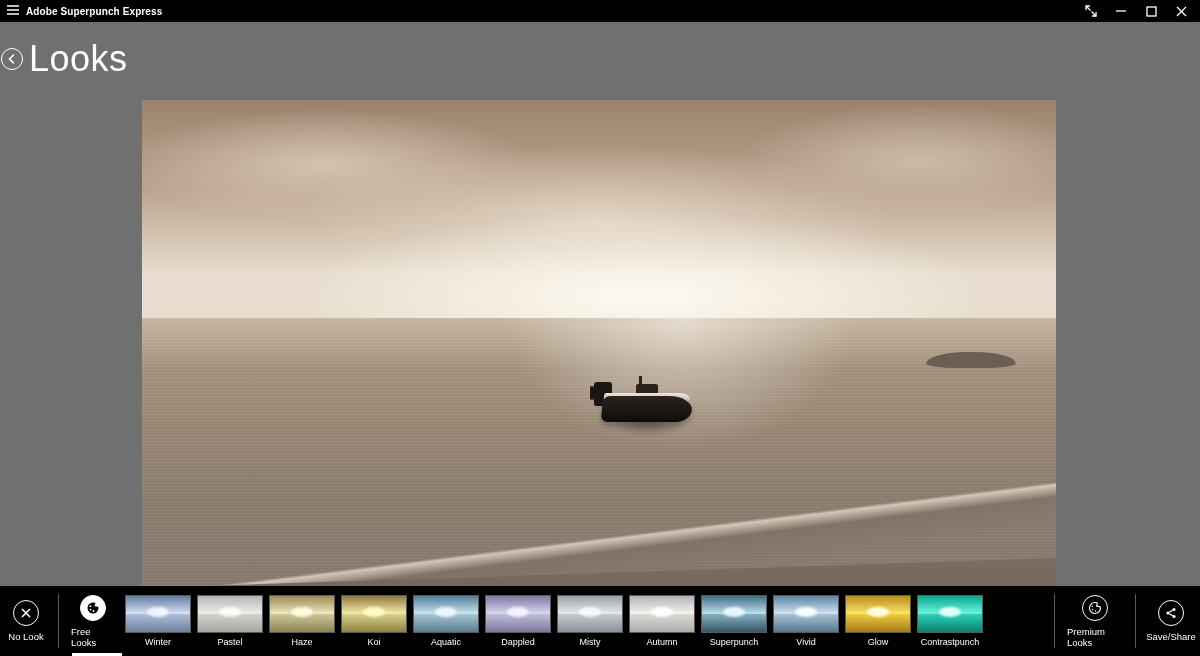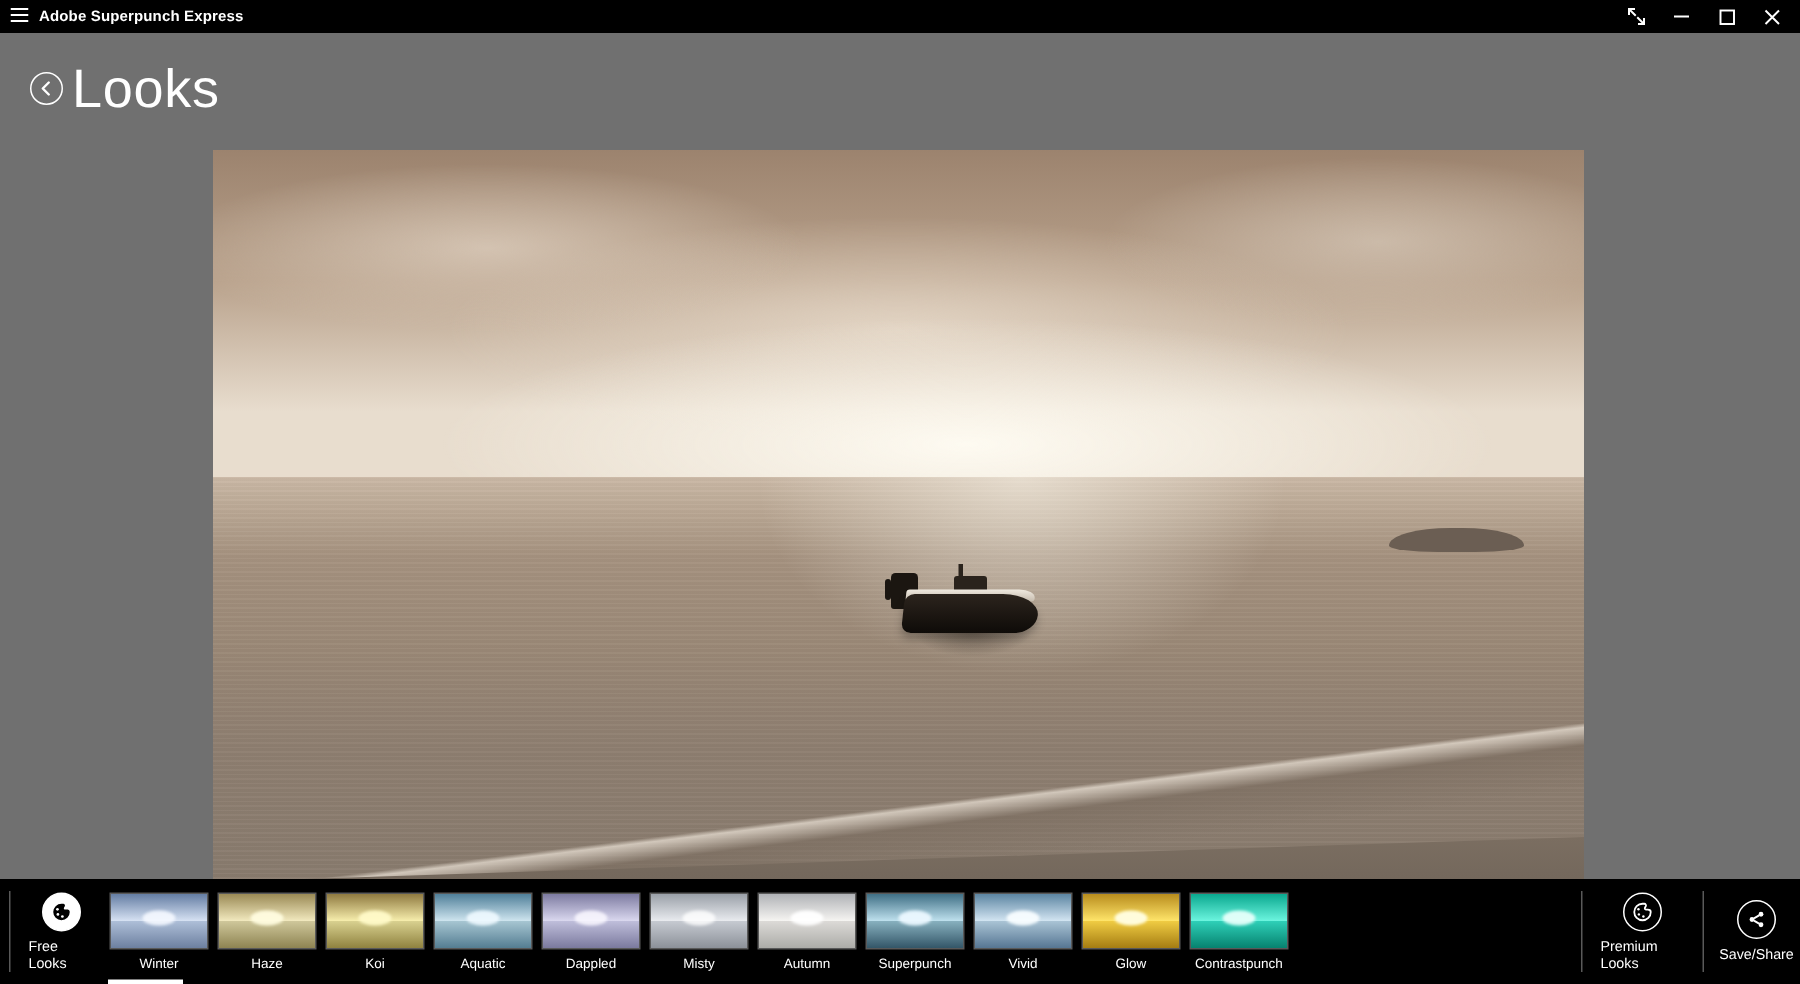--- a/index.html
+++ b/index.html
@@ -16,21 +16,21 @@
   .winbtn svg { stroke:#fff; }
   
   
   .canvas-area {
     position:relative;
     height: 564px;
     background:#707070;
     overflow:hidden;
   }
   .section-header {
-    position:absolute; top:16px; left:20px; display:flex; align-items:center; color:#fff;
+    position:absolute; top:16px; left:1px; display:flex; align-items:center; color:#fff;
   }
   .back-btn { width:22px; height:22px; border:1.4px solid #fff; border-radius:50%; display:flex; align-items:center; justify-content:center; cursor:pointer; }
   .back-btn svg { stroke:#fff; }
   .section-title { font-size:36px; font-weight:200; margin-left:6px; letter-spacing:0.5px;}
   
   .photo-frame {
     position:absolute; left:142px; top:78px; width:914px; height:508px;
     background: linear-gradient(to bottom,
        #a08470 0%, #b09680 15%, #d8c7b5 27%, #f5efe4 34%, #efe6d7 40%, #d8c5b1 43%,
        #b8a390 46%, #a99582 52%, #9e8b7a 60%, #8e7d6e 72%, #8a7b6e 80%, #8c7e71 88%, #7f7266 100%);
@@ -180,20 +180,28 @@
       <div class="rim"></div>
       <div class="hull"></div>
       <div class="reflection"></div>
     </div>
     <div class="wave"></div>
     <div class="beach"></div>
   </div>
 </div>
 
 <div class="bottombar" style="position:relative;">
+  <div class="bb-btn" style="width:52px">
+    <div class="circ">
+      <svg width="12" height="12" viewBox="0 0 12 12">
+          <path d="M2 2l8 8M10 2l-8 8" stroke="#fff" stroke-width="1.6"></path>
+        </svg>
+    </div>
+    <span>No Look</span>
+  </div>
   <div class="sep"></div>
   <div class="bb-btn inverted" style="width:56px">
     <div class="circ">
       <svg width="14" height="14" viewBox="0 0 14 14">
           <path d="M7 1.5A5.5 5.5 0 1 0 12.5 7c0-1.2-1-1.6-2-1.6h-1c-.8 0-1.2-.7-.8-1.4l.5-.8c.4-.7-.1-1.7-1-1.7H7z" fill="#000"></path>
           <circle cx="4.3" cy="5.2" r=".9" fill="#fff"></circle>
           <circle cx="4.6" cy="8.6" r=".9" fill="#fff"></circle>
           <circle cx="7.6" cy="10" r=".9" fill="#fff"></circle>
         </svg>
     </div>
@@ -203,20 +211,28 @@
   <div class="looks-strip" id="looks-strip">
       <div class="look ">
         <div class="thumb t-winter">
           <div class="tsky"></div>
           <div class="tsea"></div>
           <div class="tsun"></div>
         </div>
         <span>Winter</span>
       </div>
       <div class="look ">
+        <div class="thumb t-pastel">
+          <div class="tsky"></div>
+          <div class="tsea"></div>
+          <div class="tsun"></div>
+        </div>
+        <span>Pastel</span>
+      </div>
+      <div class="look ">
         <div class="thumb t-haze">
           <div class="tsky"></div>
           <div class="tsea"></div>
           <div class="tsun"></div>
         </div>
         <span>Haze</span>
       </div>
       <div class="look ">
         <div class="thumb t-koi">
           <div class="tsky"></div>

